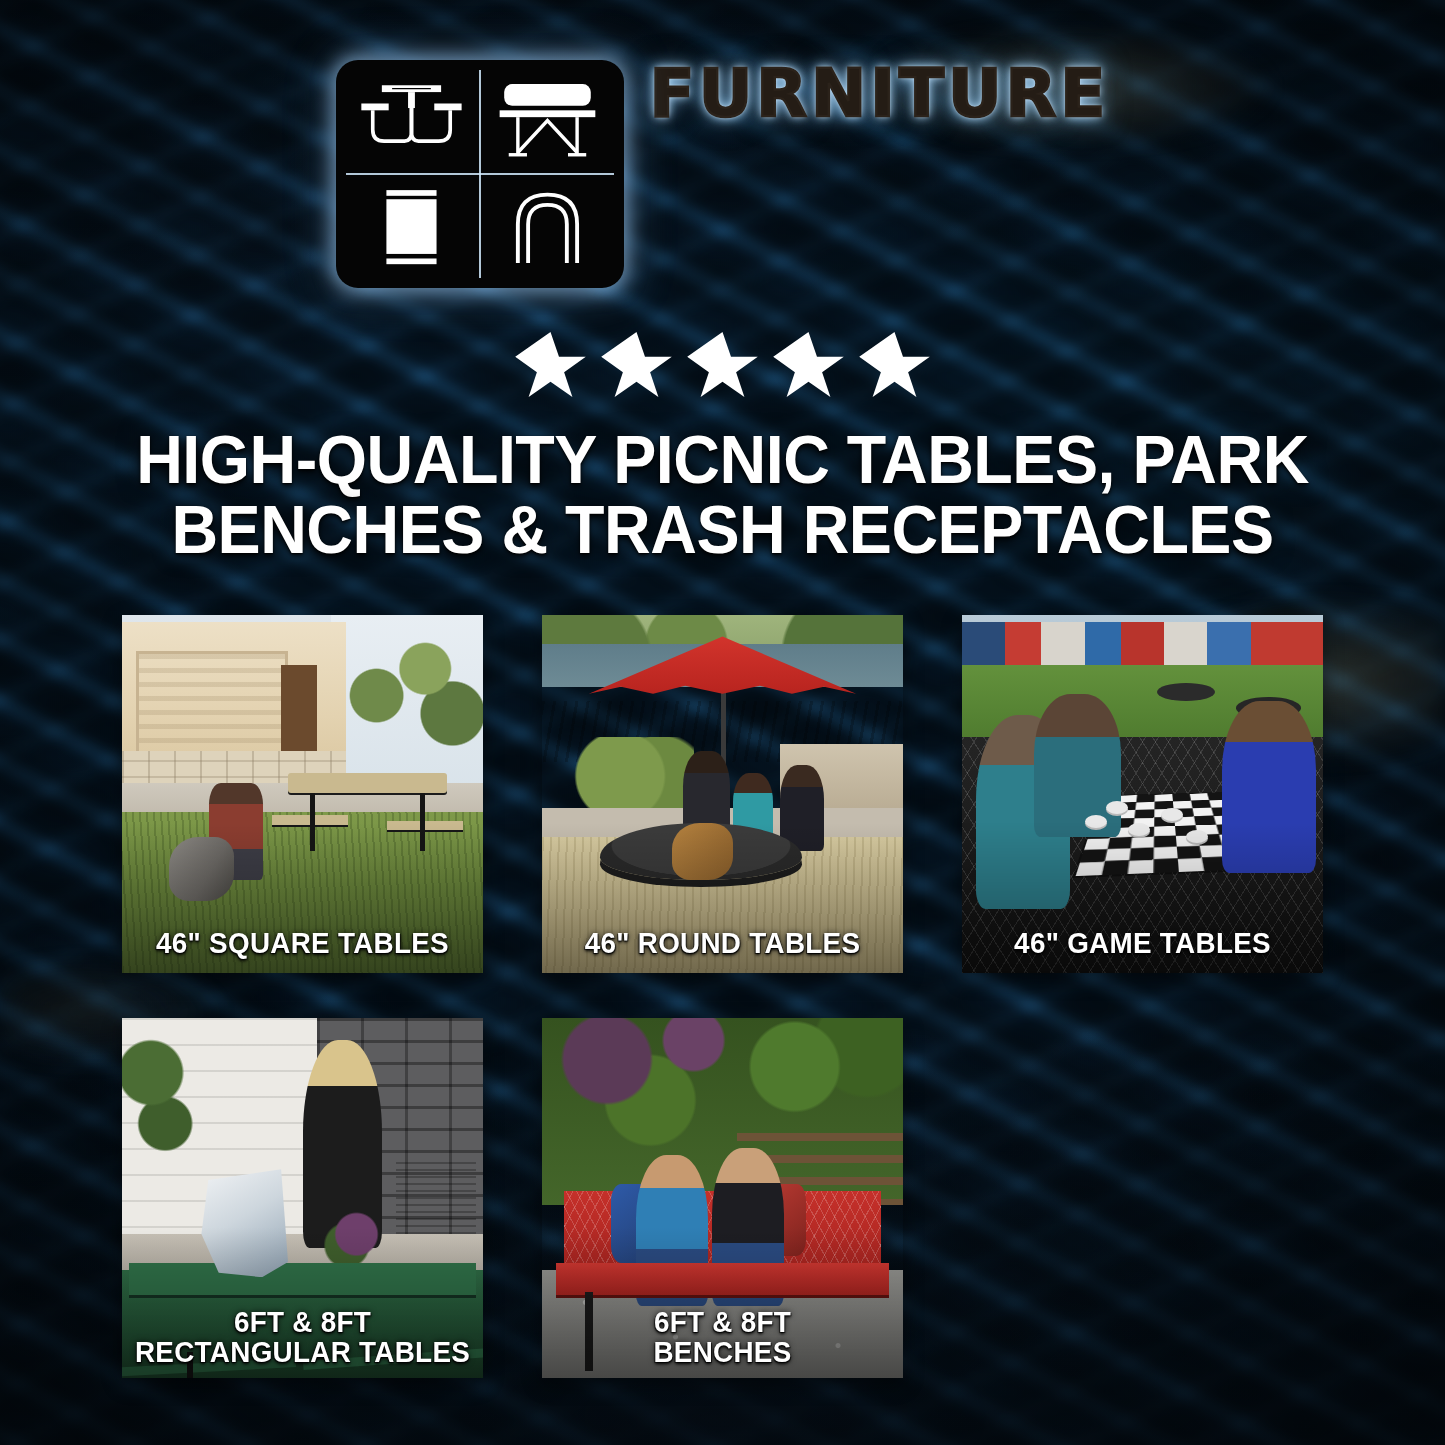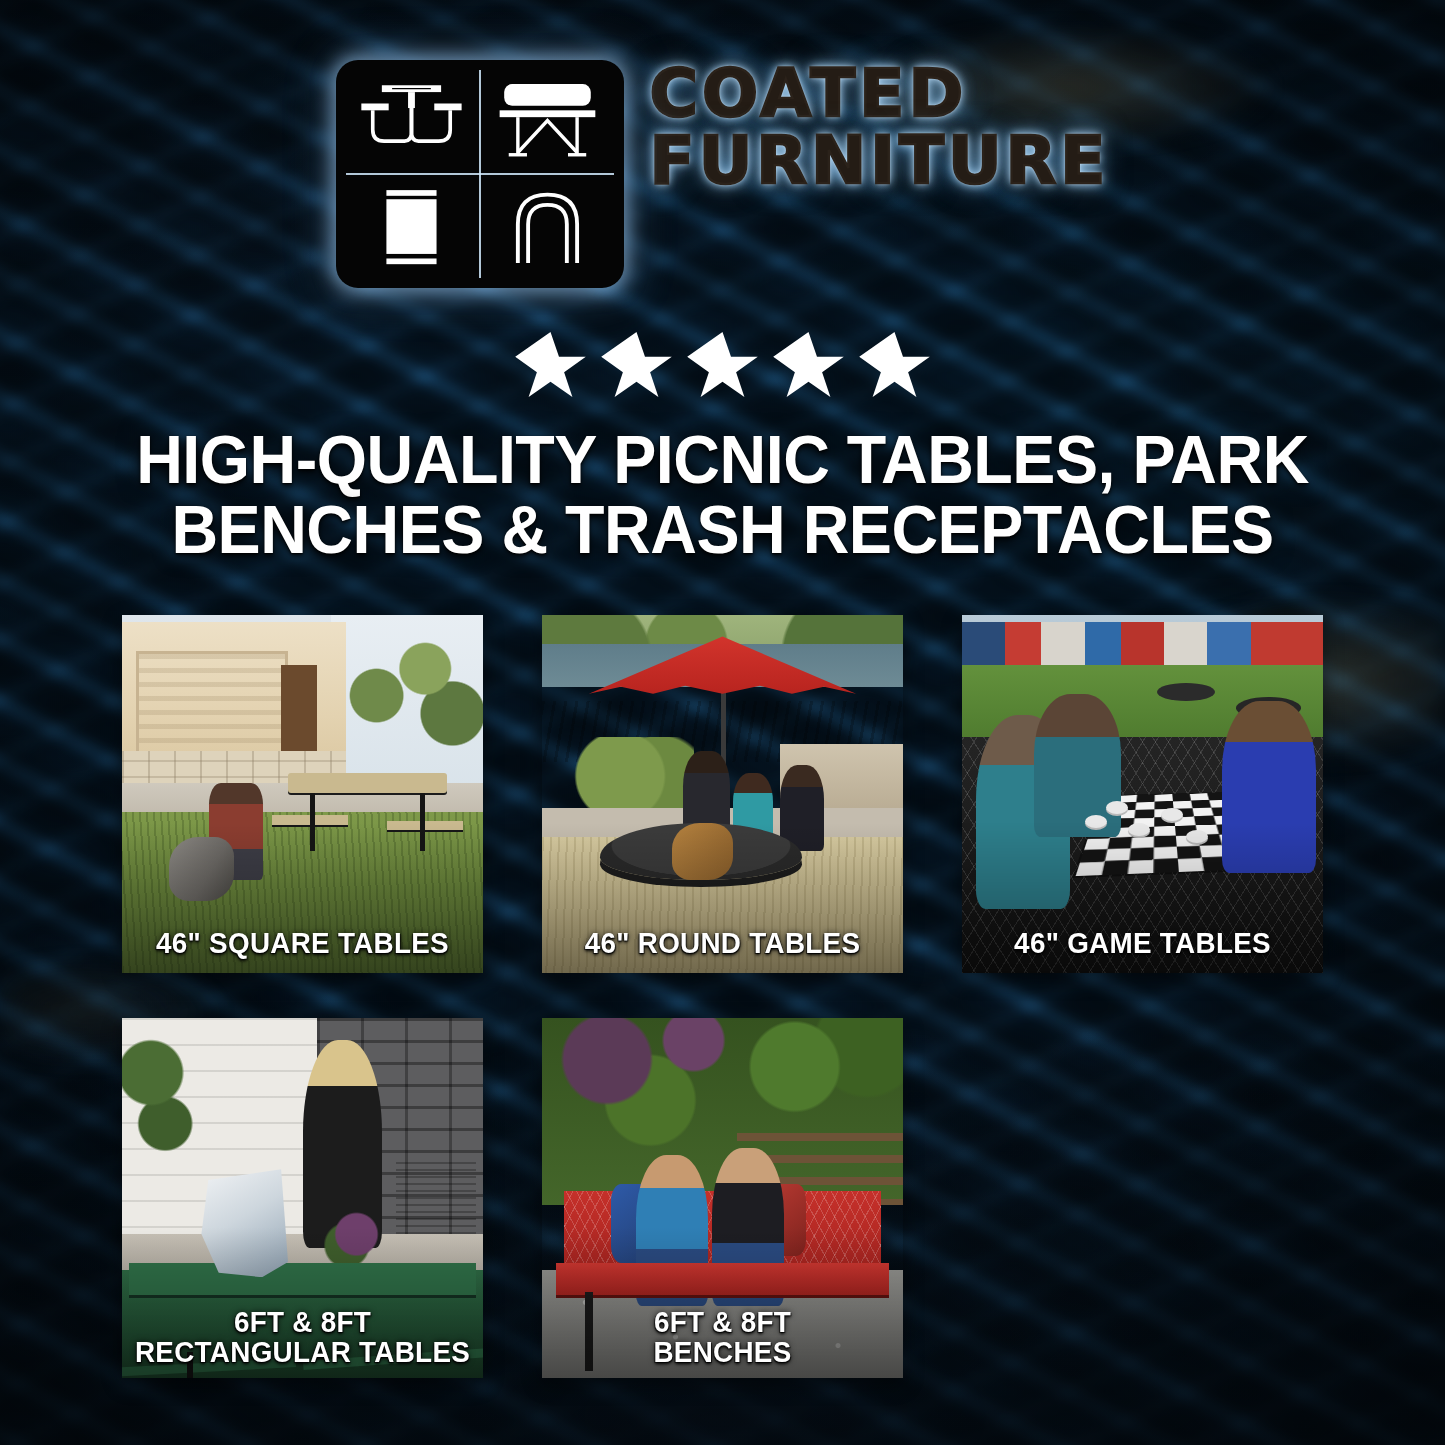--- a/index.html
+++ b/index.html
@@ -473,21 +473,20 @@
         </div>
         <div class="quad">
           <svg viewBox="0 0 100 80" fill="none" stroke="#ffffff" stroke-width="3.4">
             <path d="M24 72 L24 38 Q24 12 50 12 Q76 12 76 38 L76 72"></path>
             <path d="M33 72 L33 38 Q33 21 50 21 Q67 21 67 38 L67 72"></path>
           </svg>
         </div>
       </div>
 
       <div class="logo-text">
-        <div class="logo-line l1">COATED</div>
         <div class="logo-line l3">FURNITURE</div>
       </div>
     </div>
 
     <div class="stars">
       <div class="star"></div>
       <div class="star"></div>
       <div class="star"></div>
       <div class="star"></div>
       <div class="star"></div>

